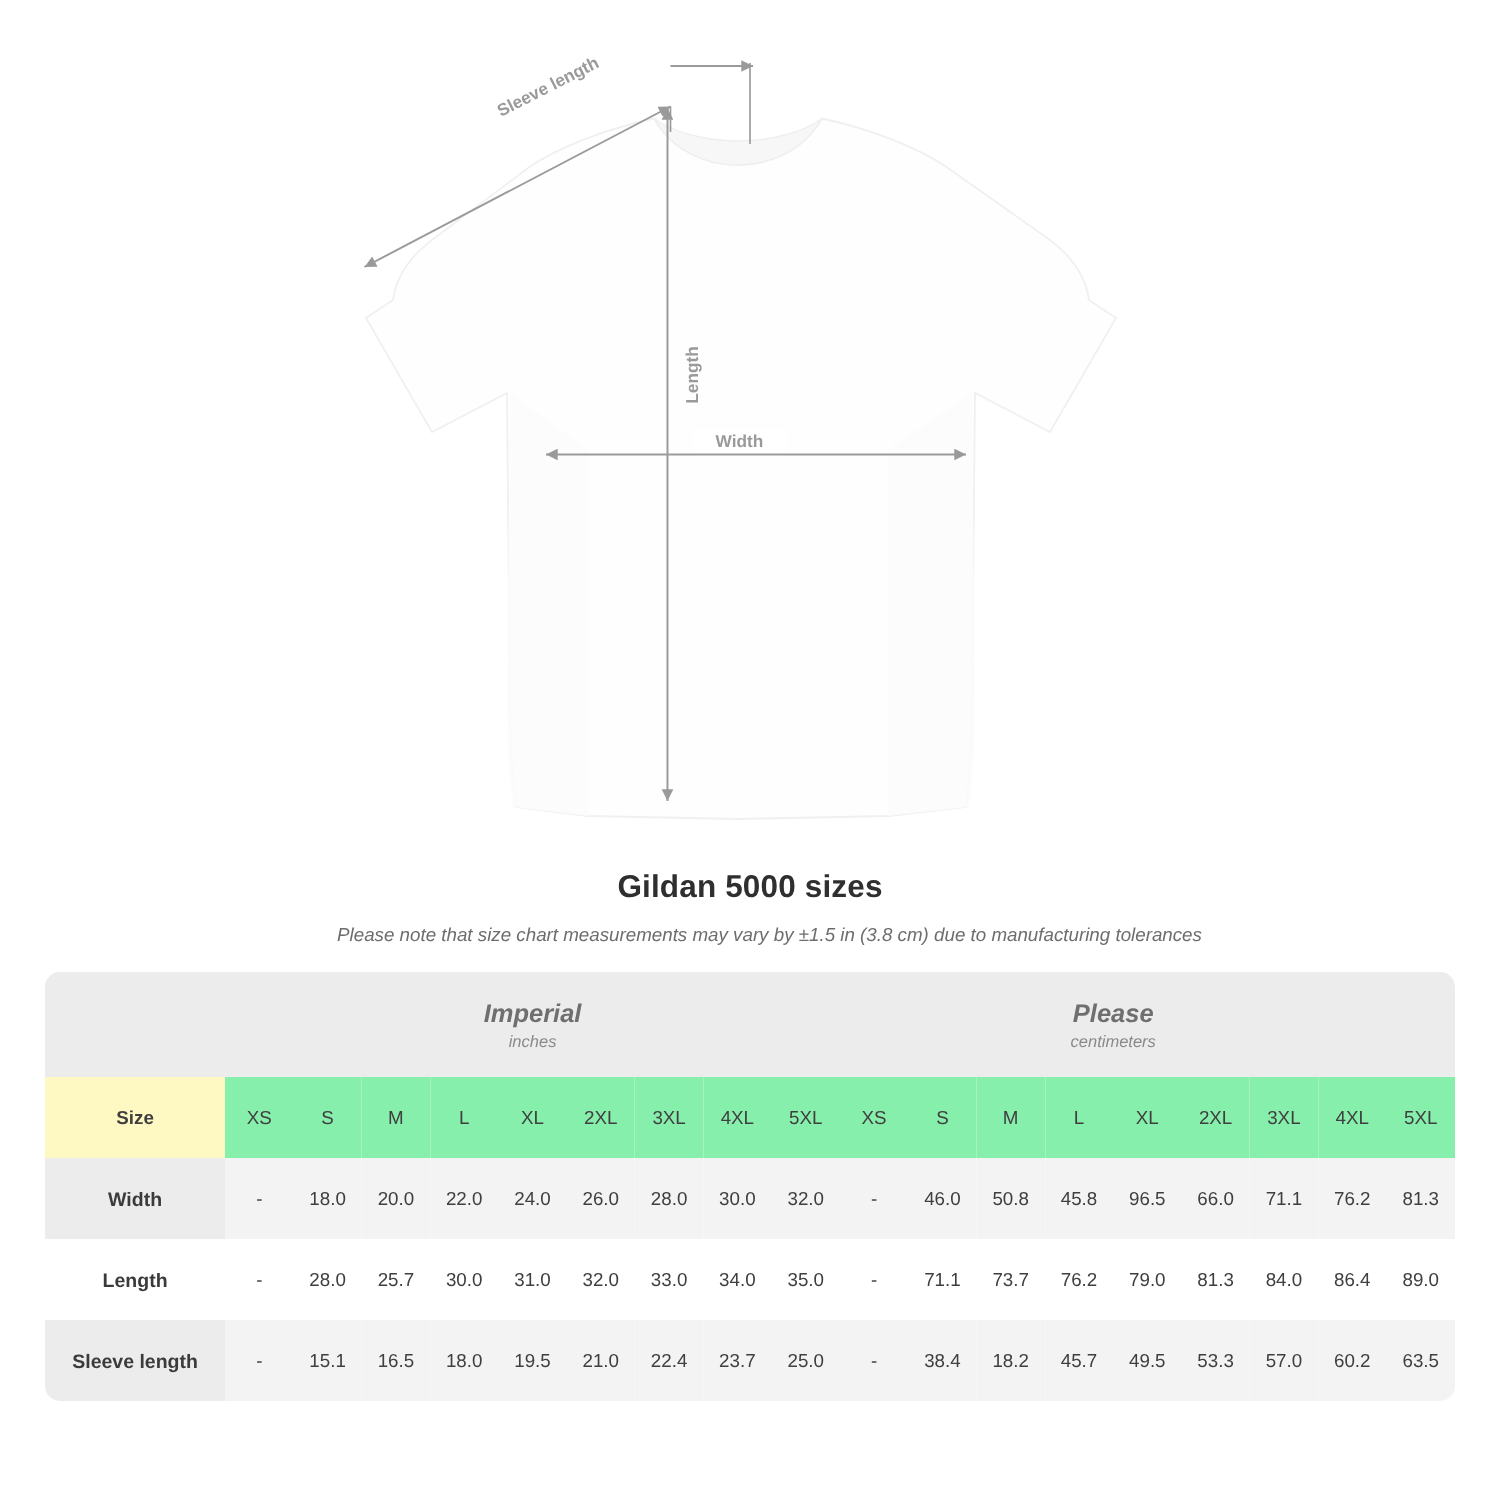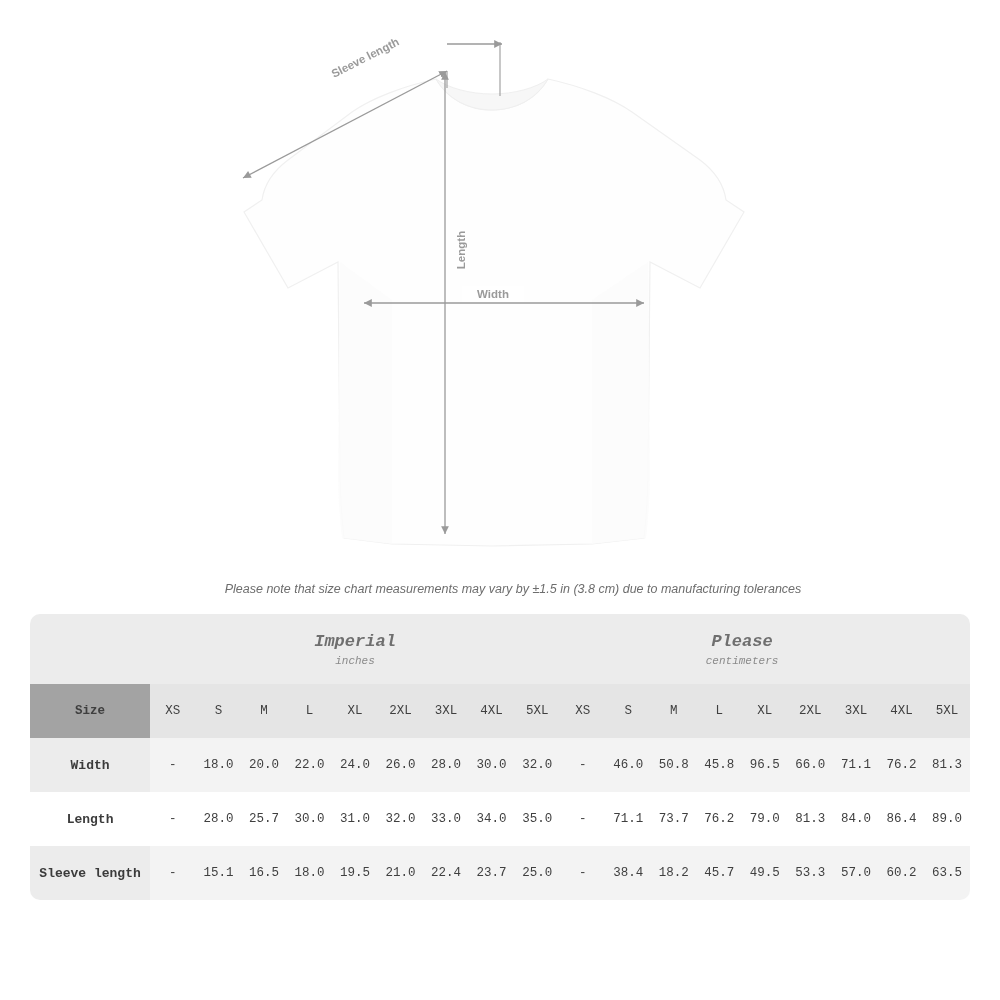--- a/index.html
+++ b/index.html
@@ -56,21 +56,20 @@
 
   
   .table-wrap {
     margin: 18px 30px 0 30px;
   }
   table.size-chart {
     width: 940px;
     border-collapse: collapse;
     table-layout: fixed;
     font-size: 12.5px;
-    font-family: Liberation Mono, monospace;
   }
   table.size-chart td, table.size-chart th {
     border: none;
     text-align: center;
     vertical-align: middle;
     font-weight: normal;
     color: #3f3f3f;
   }
 
   
@@ -96,27 +95,27 @@
   .sys-unit {
     font-size: 11px;
     font-style: italic;
     color: #8a8a8a;
     margin-top: 3px;
   }
 
   
   .size-row td {
     height: 52px;
-    background: #e5e5e5;
+    background: #86efac;
     font-weight: bold;
     font-size: 12.5px;
     color: #3b3b3b;
   }
   .size-row td.rowlabel {
-    background: #a3a3a3;
+    background: #fef9c3;
     font-weight: bold;
   }
 
   
   .data-row td {
     height: 52px;
     background: #ffffff;
   }
   .data-row.shaded td {
     background: #f3f3f3;
@@ -216,20 +215,21 @@
 
       <g>
         <line x1="364" y1="303" x2="644" y2="303" stroke="#9a9a9a" stroke-width="1.3" marker-start="url(#arrowStart)" marker-end="url(#arrowEnd)"></line>
         <rect x="462" y="286" width="62" height="16" fill="#ffffff"></rect>
         <text class="dim-label" x="493" y="298" text-anchor="middle">Width</text>
       </g>
     </svg>
   </div>
 
   <div class="title-block">
+    <div class="chart-title">Gildan 5000 sizes</div>
     <div class="chart-note">Please note that size chart measurements may vary by ±1.5 in (3.8 cm) due to manufacturing tolerances</div>
   </div>
 
   <div class="table-wrap">
     <table class="size-chart">
       <colgroup>
         <col class="labelcol">
         <col class="cell">
           <col class="cell">
           <col class="cell">

